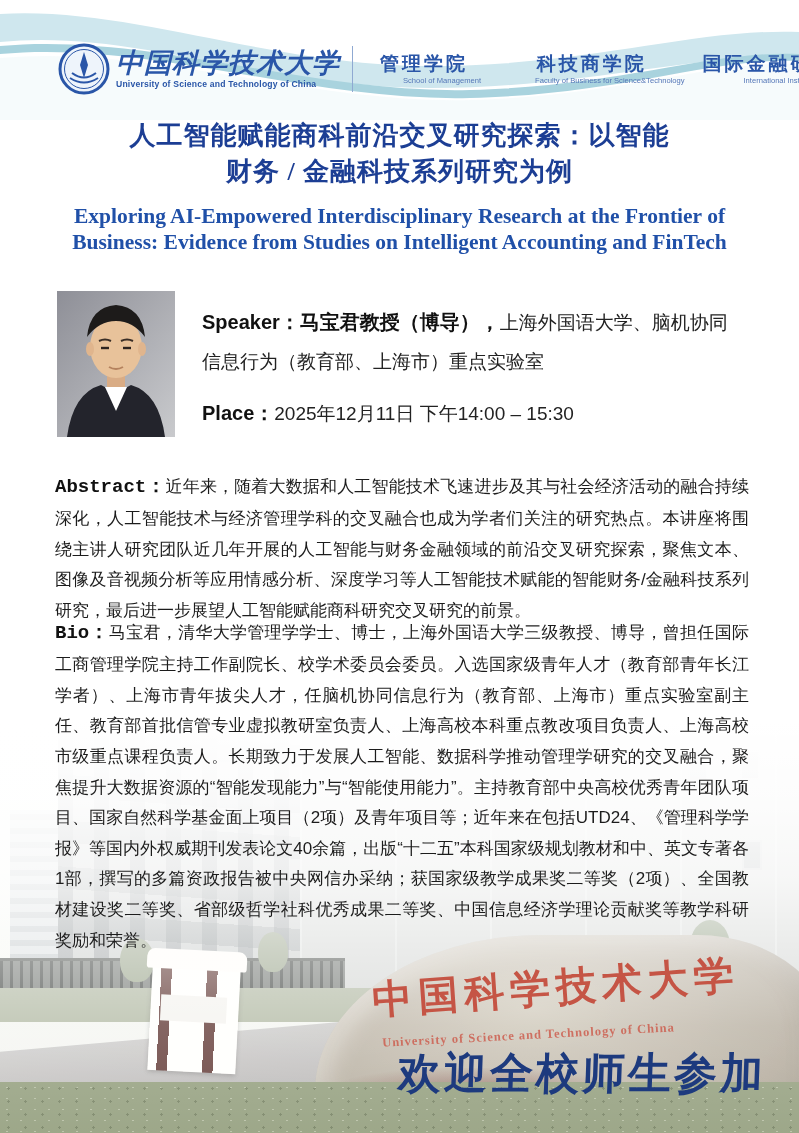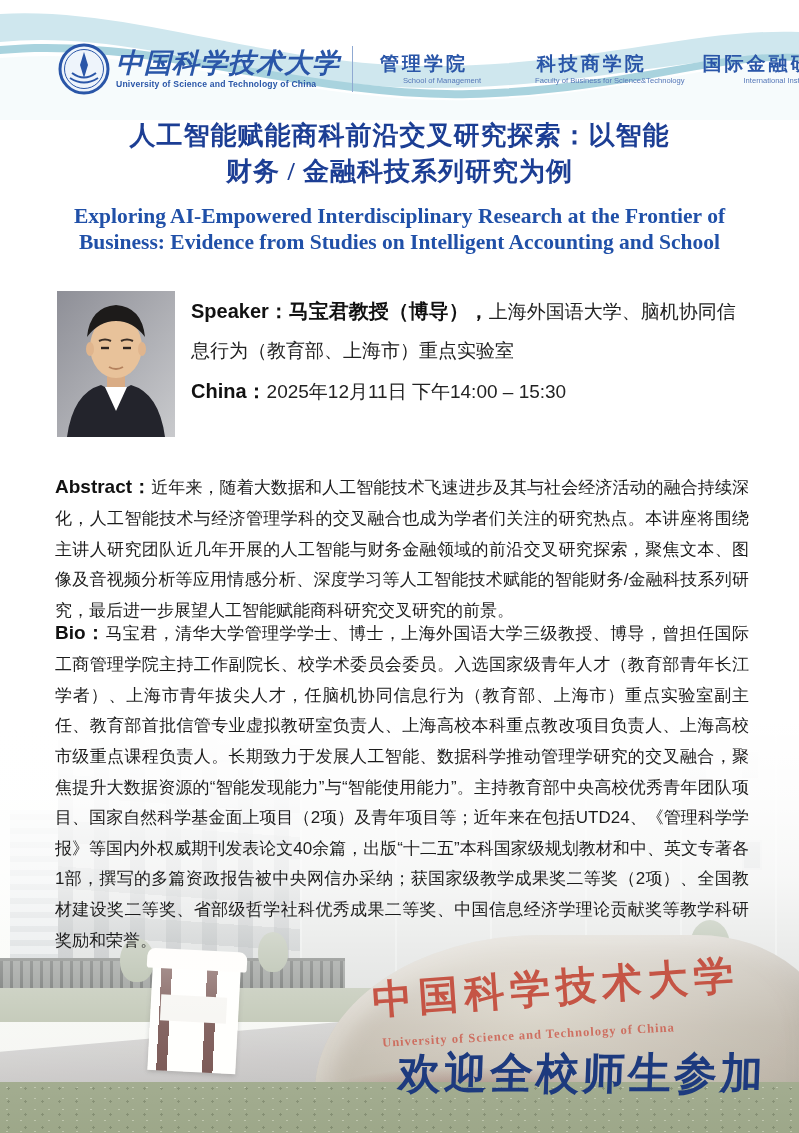--- a/index.html
+++ b/index.html
@@ -38,31 +38,31 @@
   }
   .title-en{
     margin:4px;position:absolute;top:199px;left:20px;right:20px;z-index:3;
     text-align:center;font-family:"Liberation Serif", serif;font-weight:bold;
     font-size:21.5px;line-height:1.22;color:#2050a8;
   }
   
   .speaker{position:absolute;top:291px;left:57px;right:50px;display:flex;z-index:3;}
   .photo{width:118px;height:146px;flex:0 0 auto;overflow:hidden;}
   .speaker-info{margin-left:16px;flex:1 1 auto;font-size:19px;line-height:2.05;color:#222;}
-  .speaker-info p{margin:0;}
+  .speaker-info p{margin:11px;}
   .lbl{font-weight:bold;color:#111;font-size:20px;}
   .sp-name{font-weight:bold;color:#111;font-size:20px;}
   
   .para{
     position:absolute;left:55px;right:50px;z-index:3;margin:0;
     text-align:justify;font-size:17px;line-height:1.8;color:#1c1c1c;
   }
   .abstract{top:470px;}
   .bio{top:616px;}
-  .para .lbl{font-size:19px;}
+  .para .lbl{font-size:19px;font-family:Liberation Mono, monospace;}
   
   .footer{position:absolute;left:0;bottom:0;width:799px;height:413px;z-index:1;}
   .scene{position:absolute;inset:0;overflow:hidden;filter:saturate(.55) brightness(1.06);}
   .sky{position:absolute;inset:0;background:linear-gradient(180deg,#ecefe9,#e4e7e0);}
   .towers{position:absolute;left:10px;top:90px;width:70px;height:150px;background:
     repeating-linear-gradient(0deg, rgba(120,135,145,.35) 0 6px, transparent 6px 14px),#c9d2d7;opacity:.75;}
   .bldg-left{position:absolute;left:58px;top:-10px;width:280px;height:280px;transform:skewY(4deg);
     background-color:#c4c8c7;background-image:
       repeating-linear-gradient(90deg, rgba(125,136,140,.5) 0 15px, transparent 15px 36px),
       repeating-linear-gradient(0deg, rgba(125,136,140,.38) 0 22px, transparent 22px 46px);}
@@ -156,21 +156,21 @@
     </div>
 
   </div>
 
   <h1 class="title-cn">
     <span>人工智能赋能商科前沿交叉研究探索：以智能</span><br>
     <span>财务 / 金融科技系列研究为例</span>
   </h1>
   <h2 class="title-en">
     <span>Exploring AI-Empowered Interdisciplinary Research at the Frontier of</span><br>
-    <span>Business: Evidence from Studies on Intelligent Accounting and School</span>
+    <span>Business: Evidence from Studies on Intelligent Accounting and FinTech</span>
   </h2>
 
   <div class="speaker">
     <div class="photo">
       <svg width="118" height="146" viewBox="0 0 118 146" xmlns="http://www.w3.org/2000/svg">
         <defs>
           <linearGradient id="pbg" x1="0" y1="0" x2="1" y2="1">
             <stop offset="0" stop-color="#8e8f97"></stop>
               <stop offset="1" stop-color="#c9cacd"></stop>
           </linearGradient>
@@ -185,21 +185,21 @@
         <ellipse cx="85" cy="58" rx="4" ry="7" fill="#e0b58d"></ellipse>
         <path d="M42,50 Q48,47 54,50" stroke="#3a2e26" stroke-width="2" fill="none"></path>
         <path d="M64,50 Q70,47 76,50" stroke="#3a2e26" stroke-width="2" fill="none"></path>
         <line x1="44" y1="57" x2="52" y2="57" stroke="#2e2420" stroke-width="2.4"></line>
         <line x1="66" y1="57" x2="74" y2="57" stroke="#2e2420" stroke-width="2.4"></line>
         <path d="M52,76 Q59,80 66,76" stroke="#b4825e" stroke-width="2" fill="none"></path>
       </svg>
     </div>
     <div class="speaker-info">
       <p><span class="lbl">Speaker：</span><span class="sp-name">马宝君教授（博导），</span><span>上海外国语大学、脑机协同信息行为（教育部、上海市）重点实验室</span></p>
-      <p><span class="lbl">China：</span><span>2025年12月11日 下午14:00 – 15:30</span></p>
+      <p><span class="lbl">Place：</span><span>2025年12月11日 下午14:00 – 15:30</span></p>
     </div>
   </div>
 
   <p class="para abstract"><span class="lbl">Abstract：</span><span>近年来，随着大数据和人工智能技术飞速进步及其与社会经济活动的融合持续深化，人工智能技术与经济管理学科的交叉融合也成为学者们关注的研究热点。本讲座将围绕主讲人研究团队近几年开展的人工智能与财务金融领域的前沿交叉研究探索，聚焦文本、图像及音视频分析等应用情感分析、深度学习等人工智能技术赋能的智能财务/金融科技系列研究，最后进一步展望人工智能赋能商科研究交叉研究的前景。</span></p>
 
   <p class="para bio"><span class="lbl">Bio：</span><span>马宝君，清华大学管理学学士、博士，上海外国语大学三级教授、博导，曾担任国际工商管理学院主持工作副院长、校学术委员会委员。入选国家级青年人才（教育部青年长江学者）、上海市青年拔尖人才，任脑机协同信息行为（教育部、上海市）重点实验室副主任、教育部首批信管专业虚拟教研室负责人、上海高校本科重点教改项目负责人、上海高校市级重点课程负责人。长期致力于发展人工智能、数据科学推动管理学研究的交叉融合，聚焦提升大数据资源的“智能发现能力”与“智能使用能力”。主持教育部中央高校优秀青年团队项目、国家自然科学基金面上项目（2项）及青年项目等；近年来在包括UTD24、《管理科学学报》等国内外权威期刊发表论文40余篇，出版“十二五”本科国家级规划教材和中、英文专著各1部，撰写的多篇资政报告被中央网信办采纳；获国家级教学成果奖二等奖（2项）、全国教材建设奖二等奖、省部级哲学社科优秀成果二等奖、中国信息经济学理论贡献奖等教学科研奖励和荣誉。</span></p>
 
   <div class="footer">
     <div class="scene">
       <div class="sky"></div>

